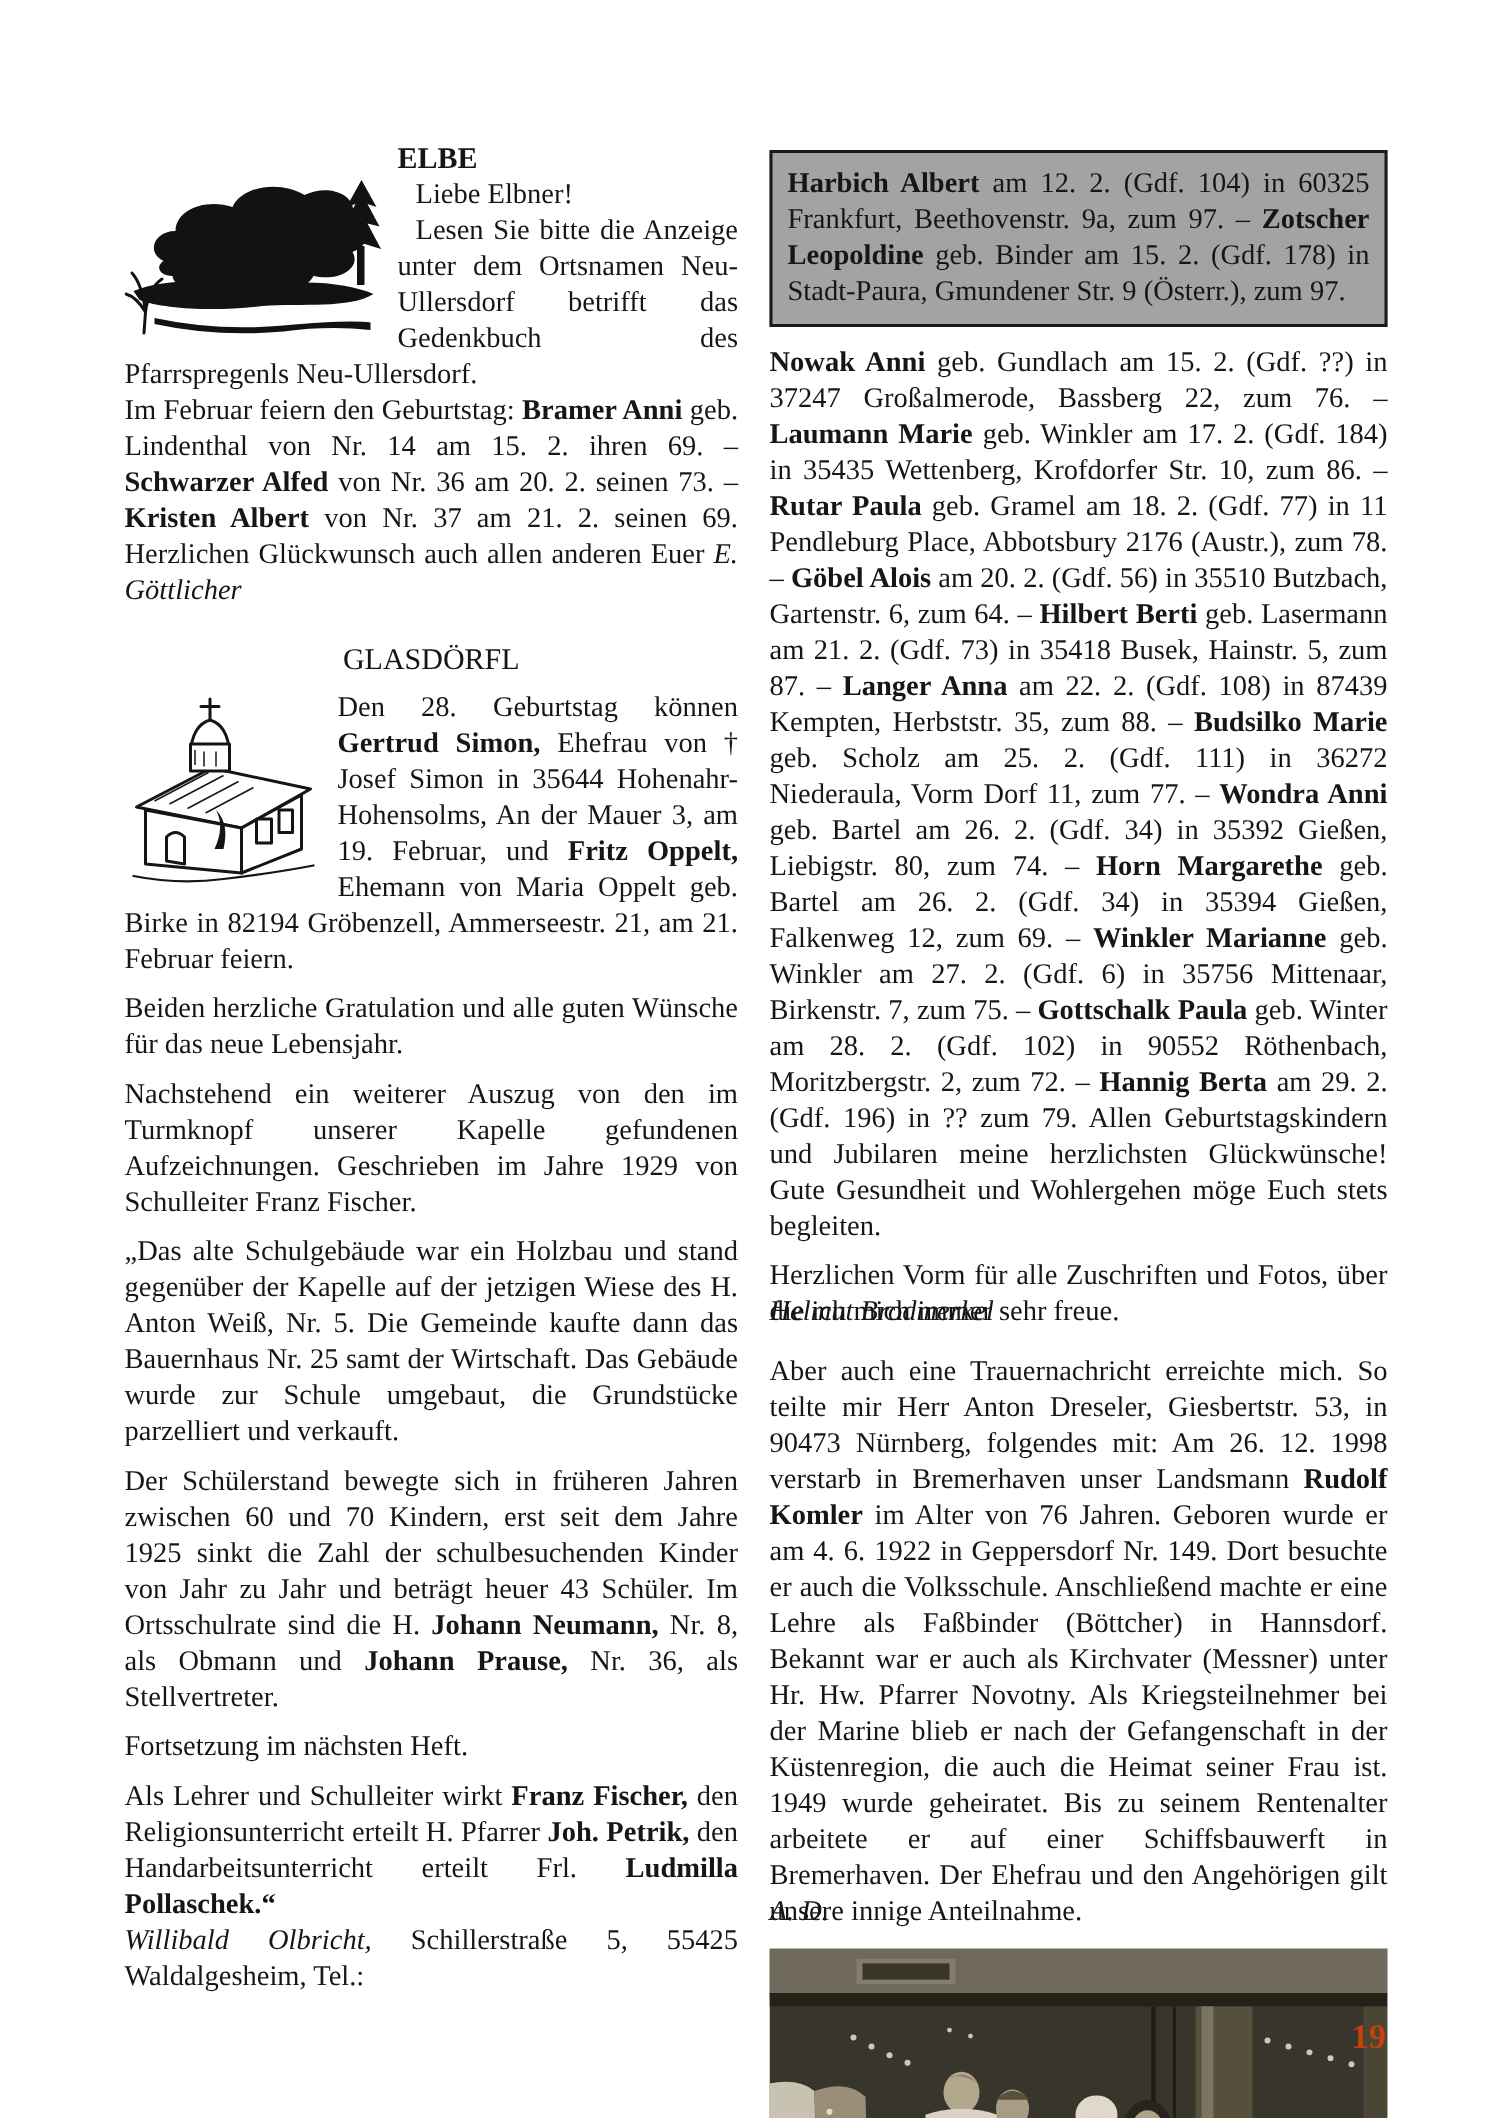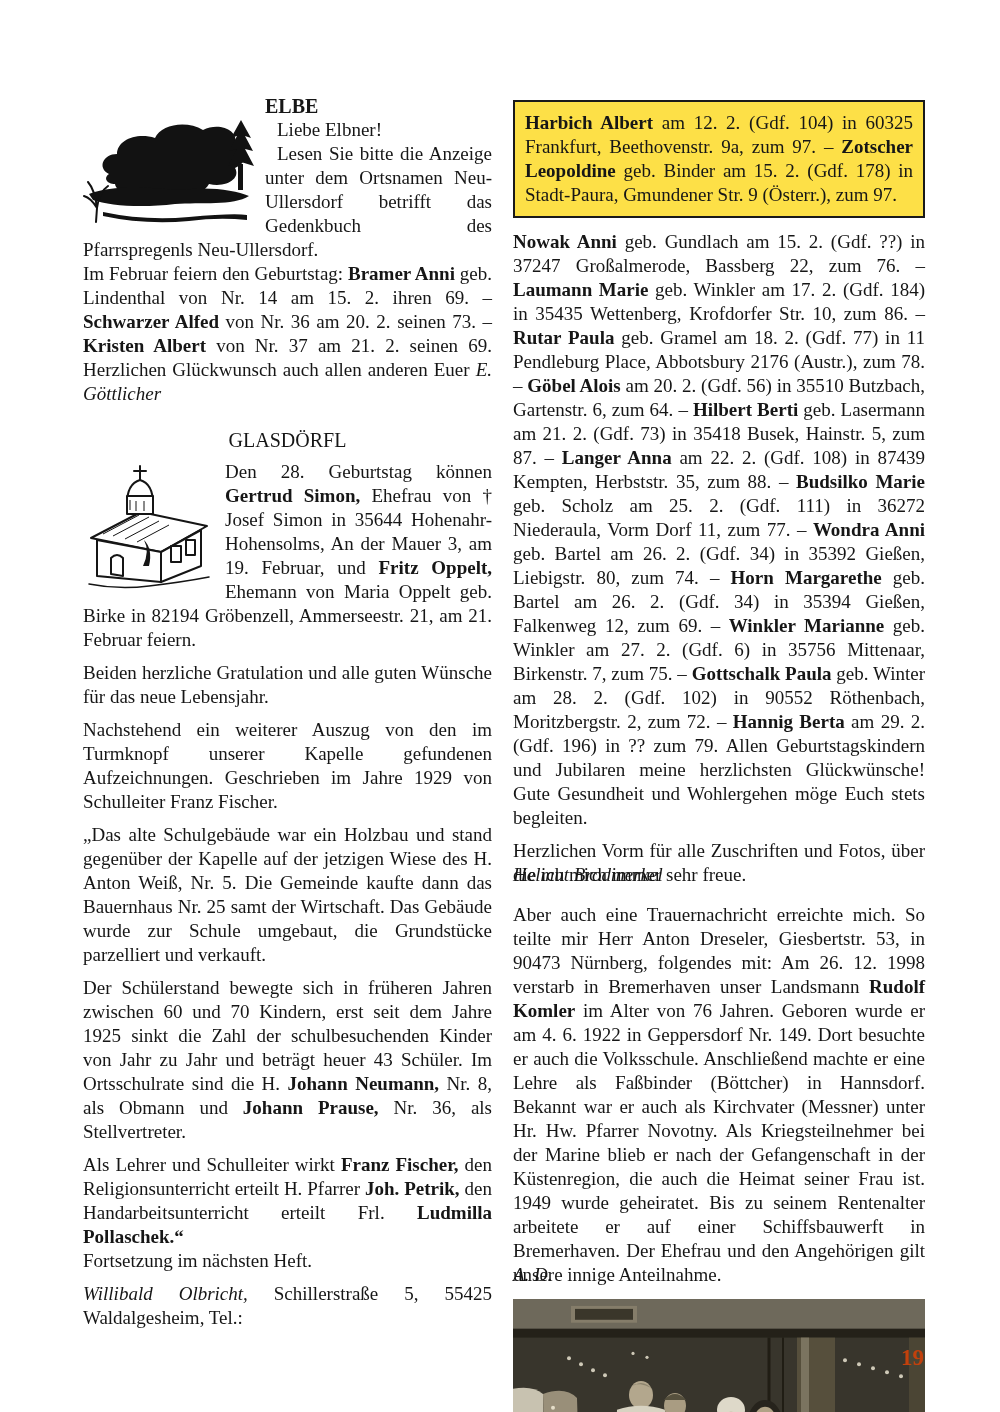--- a/index.html
+++ b/index.html
@@ -26,21 +26,21 @@
 
   .fig { float:left; }
   .fig svg { display:block; }
   .fig-trees   { width:174px; height:122px; margin:16px 8px 6px 0; }
   .fig-chapel  { width:132px; height:128px; margin:2px 10px 4px 0; }
 
   .mt22 { margin-top:22px; }
   .mt16 { margin-top:16px; }
 
   .info-box {
-    border:2px solid #1a1a1a; background:#fde047;
+    border:2px solid #1a1a1a; background:#a3a3a3;
     padding:9px 10px; margin:0 0 12px 0;font-family:Liberation Serif, serif;
   }
   .pullup-sig {
     text-align:left; font-style:italic; font-size:19px; line-height:24px;
     margin-top:-24px; margin-bottom:9px;
   }
   .photo { width:412px; height:272px; margin:12px 0 12px 0; }
   .photo svg { display:block; width:100%; height:100%; }
   .page-number {
     position:absolute; left:901px; top:1346px;
@@ -97,22 +97,22 @@
             <path d="M20,72 l36,-19 M30,74 l36,-19 M42,77 l34,-18 M54,80 l32,-17"></path>
           </g>
           <path d="M60,104 q7,-15 1,-26 q9,9 5,26 Z" fill="#151515"></path>
         </svg>
       </div>
       <p class="body"><span>Den 28. Geburtstag können </span><span class="b">Gertrud Simon,</span><span> Ehefrau von † Josef Simon in 35644 Hohenahr-Hohensolms, An der Mauer 3, am 19. Februar, und </span><span class="b">Fritz Oppelt,</span><span> Ehemann von Maria Oppelt geb. Birke in 82194 Gröbenzell, Ammerseestr. 21, am 21. Februar feiern.</span></p>
       <p class="body">Beiden herzliche Gratulation und alle guten Wünsche für das neue Lebensjahr.</p>
       <p class="body">Nachstehend ein weiterer Auszug von den im Turmknopf unserer Kapelle gefundenen Aufzeichnungen. Geschrieben im Jahre 1929 von Schulleiter Franz Fischer.</p>
       <p class="body">„Das alte Schulgebäude war ein Holzbau und stand gegenüber der Kapelle auf der jetzigen Wiese des H. Anton Weiß, Nr. 5. Die Gemeinde kaufte dann das Bauernhaus Nr. 25 samt der Wirtschaft. Das Gebäude wurde zur Schule umgebaut, die Grundstücke parzelliert und verkauft.</p>
       <p class="body"><span>Der Schülerstand bewegte sich in früheren Jahren zwischen 60 und 70 Kindern, erst seit dem Jahre 1925 sinkt die Zahl der schulbesuchenden Kinder von Jahr zu Jahr und beträgt heuer 43 Schüler. Im Ortsschulrate sind die H. </span><span class="b">Johann Neumann,</span><span> Nr. 8, als Obmann und </span><span class="b">Johann Prause,</span><span> Nr. 36, als Stellvertreter.</span></p>
+      <p class="body">Fortsetzung im nächsten Heft.</p>
       <p class="body m0"><span>Als Lehrer und Schulleiter wirkt </span><span class="b">Franz Fischer,</span><span> den Religionsunterricht erteilt H. Pfarrer </span><span class="b">Joh. Petrik,</span><span> den Handarbeitsunterricht erteilt Frl. </span><span class="b">Ludmilla Pollaschek.“</span></p>
-      <p class="body">Fortsetzung im nächsten Heft.</p>
       <p class="body"><span class="i">Willibald Olbricht,</span><span> Schillerstraße 5, 55425 Waldalgesheim, Tel.: </span><br></p>
     </section>
 
   </div>
 
   <div class="col col-right">
 
     <div class="info-box">
       <p class="body m0"><span class="b">Harbich Albert</span><span> am 12. 2. (Gdf. 104) in 60325 Frankfurt, Beethovenstr. 9a, zum 97. – </span><span class="b">Zotscher Leopoldine</span><span> geb. Binder am 15. 2. (Gdf. 178) in Stadt-Paura, Gmundener Str. 9 (Österr.), zum 97.</span></p>
     </div>

